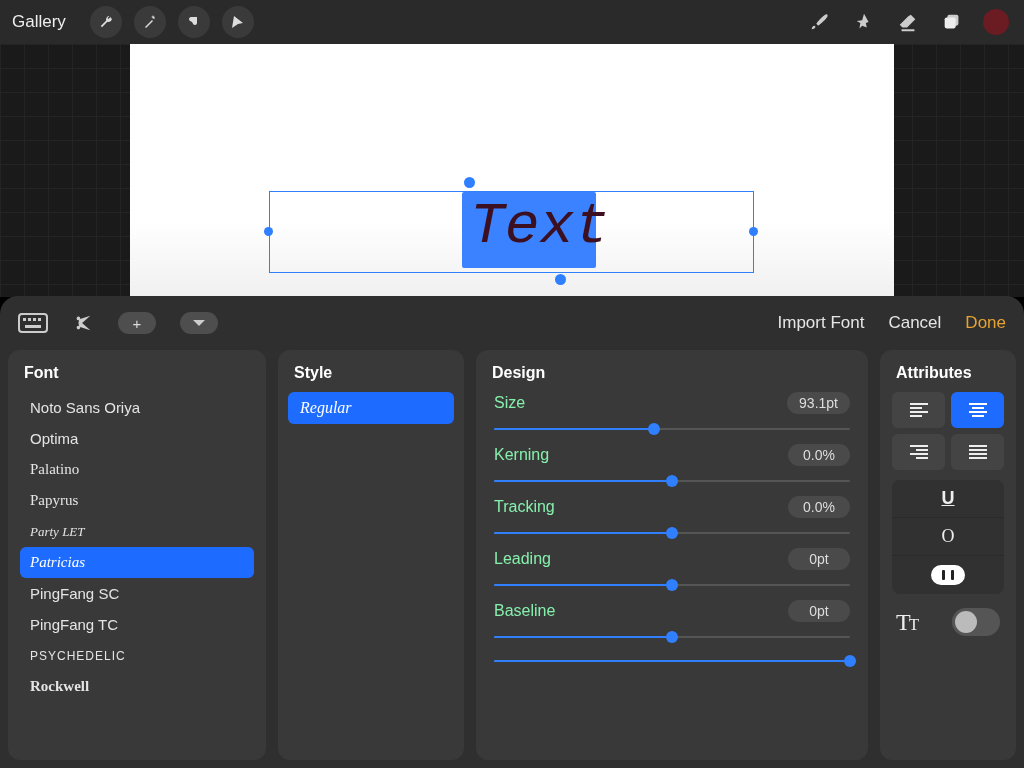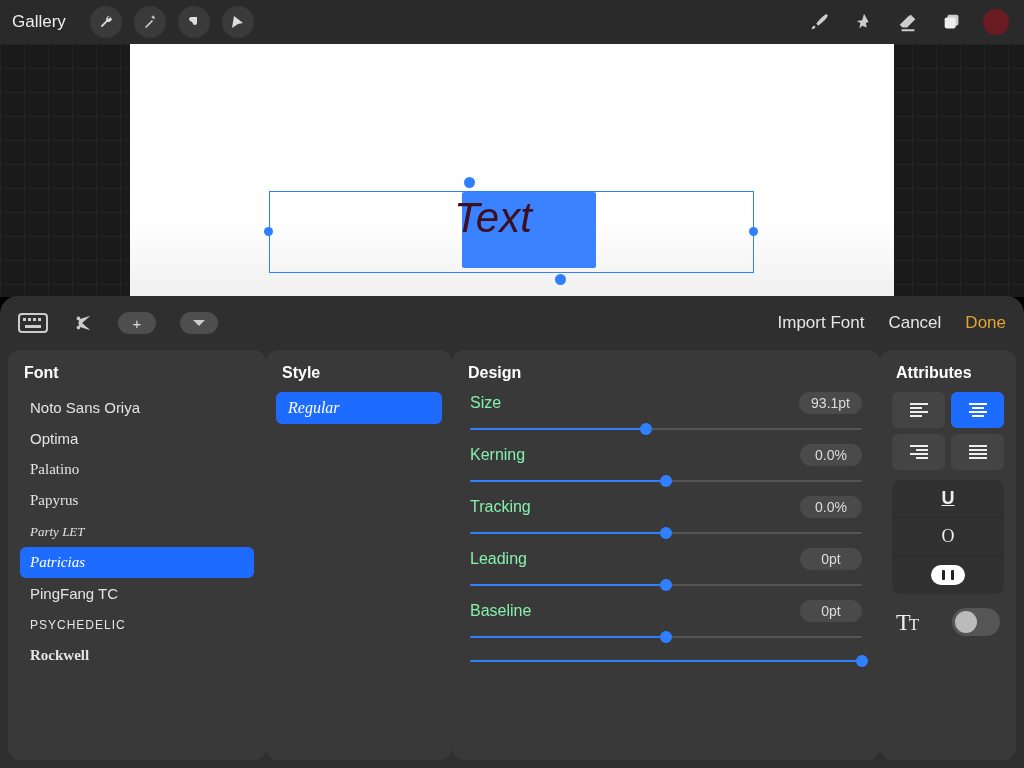--- a/index.html
+++ b/index.html
@@ -44,23 +44,23 @@
     position:absolute; left:269px; top:147px; width:485px; height:82px;
     border:1px solid #2f7fff;
   }
   .handle { width:11px; height:11px; background:#2f7fff; border-radius:50%; position:absolute; }
   .h-top { left:calc(269px + 195px); top:133px; }
   .h-bot { left:calc(269px + 286px); top:230px; }
   .h-left{ left:264px; top:183px; width:9px; height:9px; }
   .h-right{ left:749px; top:183px; width:9px; height:9px; }
   .hilite { position:absolute; left:462px; top:148px; width:134px; height:76px; background:#3a82ff; border-radius:2px; }
   .textglyph {
-    position:absolute; left:454px; top:150px;
-    font-family: Liberation Sans, sans-serif;
-    font-size:42px; color:#3c1020; font-style:italic;
+    position:absolute; left:470px; top:150px;
+    font-family: Liberation Mono, monospace;
+    font-size:58px; color:#3c1020; font-style:italic;
   }
 
   
   .panel {
     position:absolute; bottom:0; left:0; right:0; height:472px;
     background:#2f2f2f;
     border-top-left-radius:18px; border-top-right-radius:18px;
     display:flex; flex-direction:column;
   }
   .panel-top {
@@ -71,21 +71,21 @@
     display:flex; align-items:center; justify-content:center;
   }
   .plus-pill { width:38px; height:22px; background:#4e4e4e; border-radius:12px; font-size:15px; }
   .lozenge   { width:38px; height:22px; background:#4e4e4e; border-radius:12px; }
   .lozenge svg { display:block; }
   .panel-top .spacer { flex:1; }
   .panel-top .link { font-size:17px; color:#e5e5e5; cursor:pointer; }
   .panel-top .done { color:#e6a232; }
 
   .columns {
-    flex:1; display:flex; gap:0; padding:0 8px 8px 8px;
+    flex:1; display:flex; gap:12px; padding:0 8px 8px 8px;
     overflow:hidden;
     justify-content:space-between;
   }
   .col {
     background:#393939;
     border-radius:12px;
     padding:14px 6px 8px 6px;
     display:flex; flex-direction:column;
     overflow:hidden;
   }
@@ -259,20 +259,21 @@
 
     <div class="col col-font">
       <h3>Font</h3>
       <div class="font-list" id="font-list">
           <div class="font-item" style="font-family:Arial">Noto Sans Oriya</div>
           <div class="font-item" style="font-family:Optima,Arial">Optima</div>
           <div class="font-item" style="font-family:Palatino,Georgia,serif">Palatino</div>
           <div class="font-item" style="font-family:Papyrus,fantasy">Papyrus</div>
           <div class="font-item" style="font-family:'Brush Script MT',cursive; font-style:italic; font-size:13px">Party LET</div>
           <div class="font-item sel" style="font-family:'Brush Script MT',cursive; font-style:italic">Patricias</div>
+          <div class="font-item" style="font-family:Arial">PingFang SC</div>
           <div class="font-item" style="font-family:Arial">PingFang TC</div>
           <div class="font-item" style="font-family:Arial; font-size:12px; letter-spacing:1px">PSYCHEDELIC</div>
           <div class="font-item" style="font-family:Rockwell,Georgia,serif; font-weight:700">Rockwell</div>
         </div>
     </div>
 
     <div class="col col-style">
       <h3>Style</h3>
       <div id="style-list">
           <div class="style-item">Regular</div>

